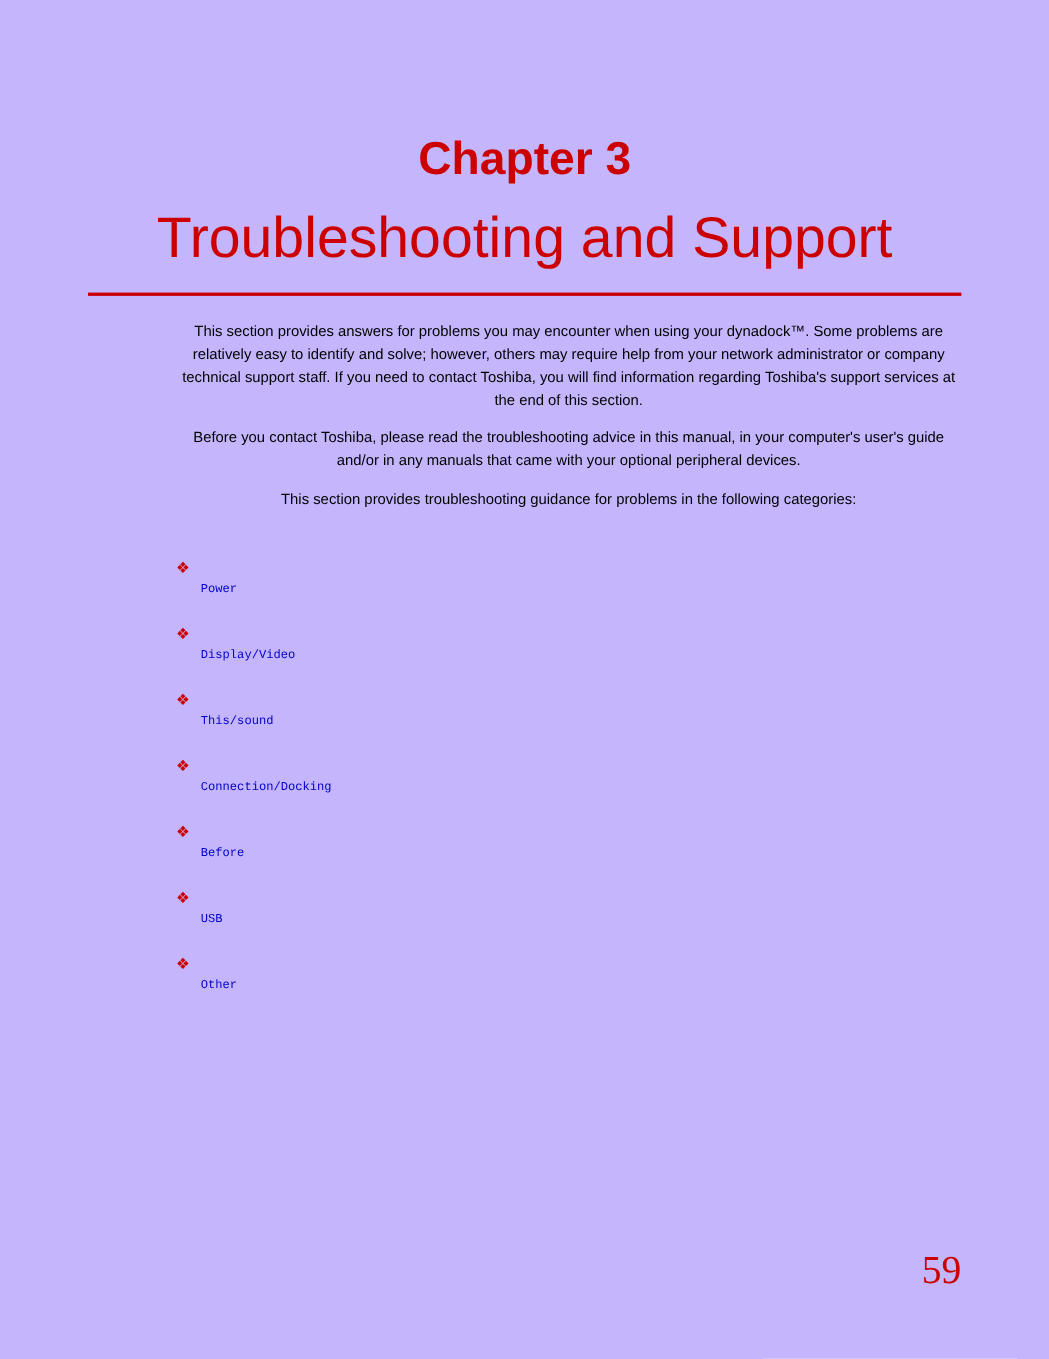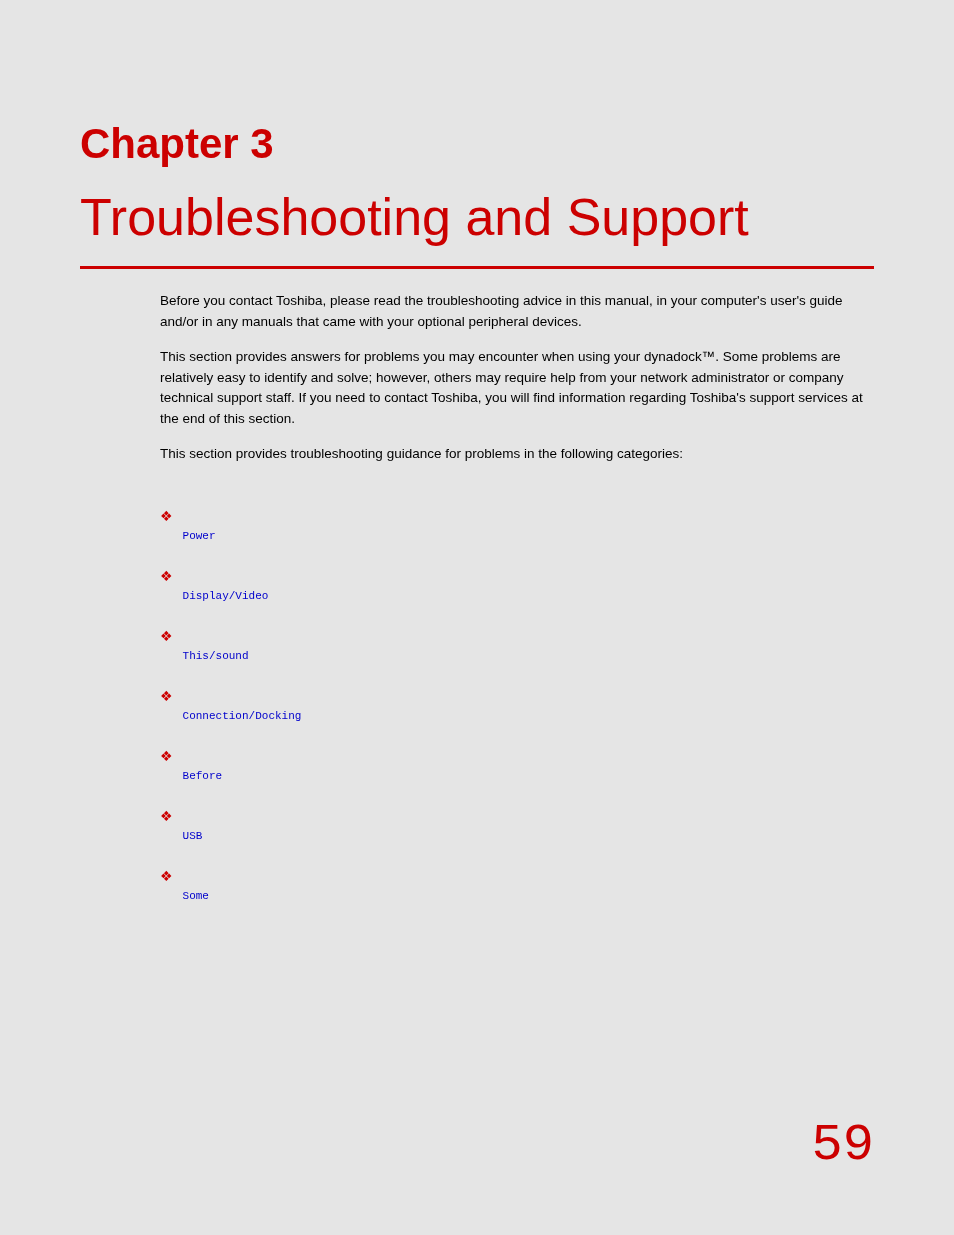--- a/index.html
+++ b/index.html
@@ -12,23 +12,24 @@
       background: #ffffff;
       font-family: Arial, Helvetica, sans-serif;
       width: 954px;
       min-height: 1235px;
       position: relative;
     }
 
     .page {
       width: 954px;
       min-height: 1235px;
-      background: #e5e5e5;
+      background: #c4b5fd;
       padding: 120px 80px 80px 80px;
       position: relative;
+      text-align: center;
     }
 
     .chapter-label {
       font-size: 42px;
       font-weight: bold;
       color: #cc0000;
       font-family: Arial, Helvetica, sans-serif;
       margin-bottom: 20px;
     }
 
@@ -100,43 +101,43 @@
       text-decoration: none;
       font-size: 11px;
       font-family: Liberation Mono, monospace;
       margin-top: 40px;
     }
 
     .page-number {
       position: absolute;
       bottom: 60px;
       right: 80px;
-      font-size: 52px;
+      font-size: 36px;
       color: #cc0000;
-      font-family: Liberation Mono, monospace;
+      font-family: Liberation Serif, serif;
       font-weight: normal;
     }
   </style>
 </head>
 <body>
 
 <div class="page">
 
   <div class="chapter-label">Chapter 3</div>
 
   <div class="chapter-title">Troubleshooting and Support</div>
 
   <hr class="title-divider">
 
 
   <div class="content-area">
 
+    <p class="body-text">This section provides answers for problems you may encounter when using your dynadock™. Some problems are relatively easy to identify and solve; however, others may require help from your network administrator or company technical support staff. If you need to contact Toshiba, you will find information regarding Toshiba's support services at the end of this section.</p>
+
     <p class="body-text">Before you contact Toshiba, please read the troubleshooting advice in this manual, in your computer's user's guide and/or in any manuals that came with your optional peripheral devices.</p>
-
-    <p class="body-text">This section provides answers for problems you may encounter when using your dynadock™. Some problems are relatively easy to identify and solve; however, others may require help from your network administrator or company technical support staff. If you need to contact Toshiba, you will find information regarding Toshiba's support services at the end of this section.</p>
 
     <p class="categories-intro">This section provides troubleshooting guidance for problems in the following categories:</p>
 
     <ul class="bullet-list">
       <li>
         <span class="bullet-diamond">❖</span>
         <a class="bullet-link" href="#">Power</a>
       </li>
       <li>
         <span class="bullet-diamond">❖</span>
@@ -153,21 +154,21 @@
       <li>
         <span class="bullet-diamond">❖</span>
         <a class="bullet-link" href="#">Before</a>
       </li>
       <li>
         <span class="bullet-diamond">❖</span>
         <a class="bullet-link" href="#">USB</a>
       </li>
       <li>
         <span class="bullet-diamond">❖</span>
-        <a class="bullet-link" href="#">Some</a>
+        <a class="bullet-link" href="#">Other</a>
       </li>
     </ul>
 
   </div>
 
   <div class="page-number">59</div>
 
 </div>
 
 </body></html>

